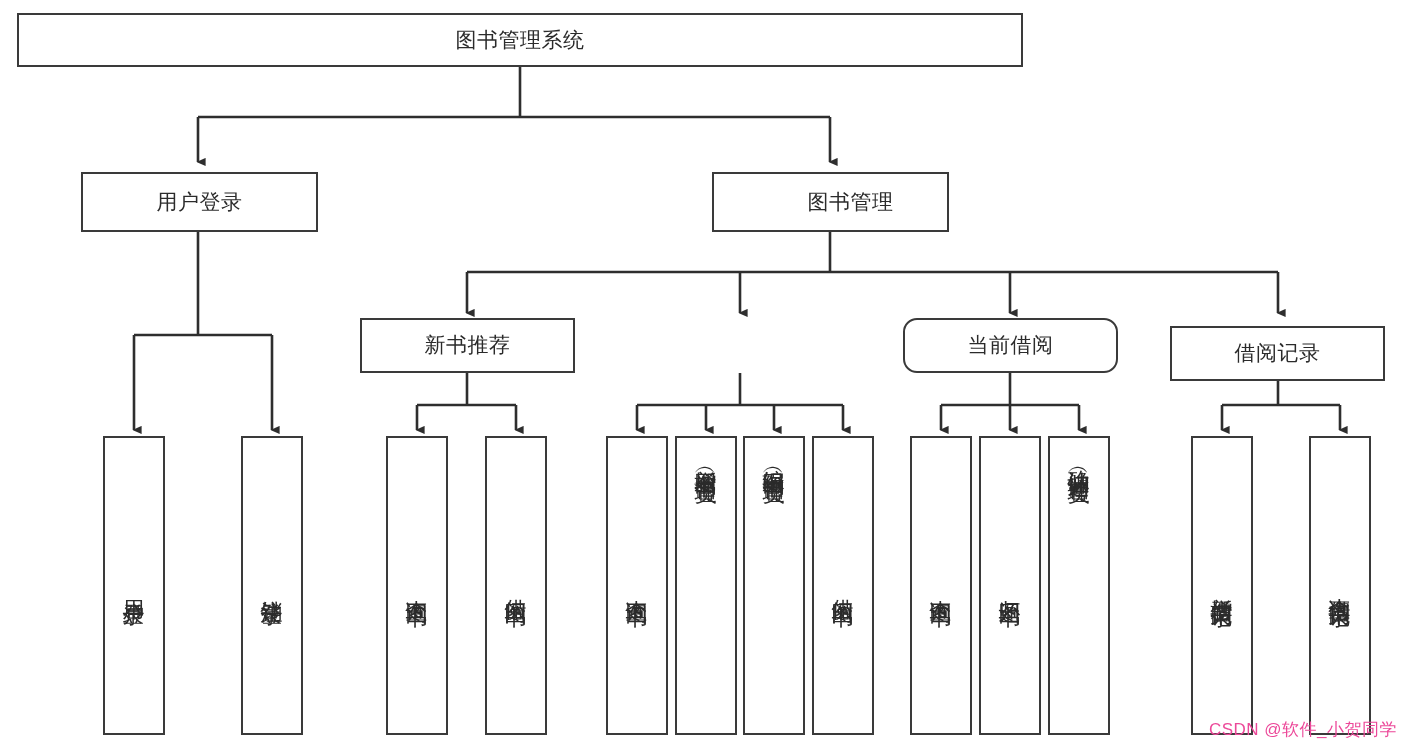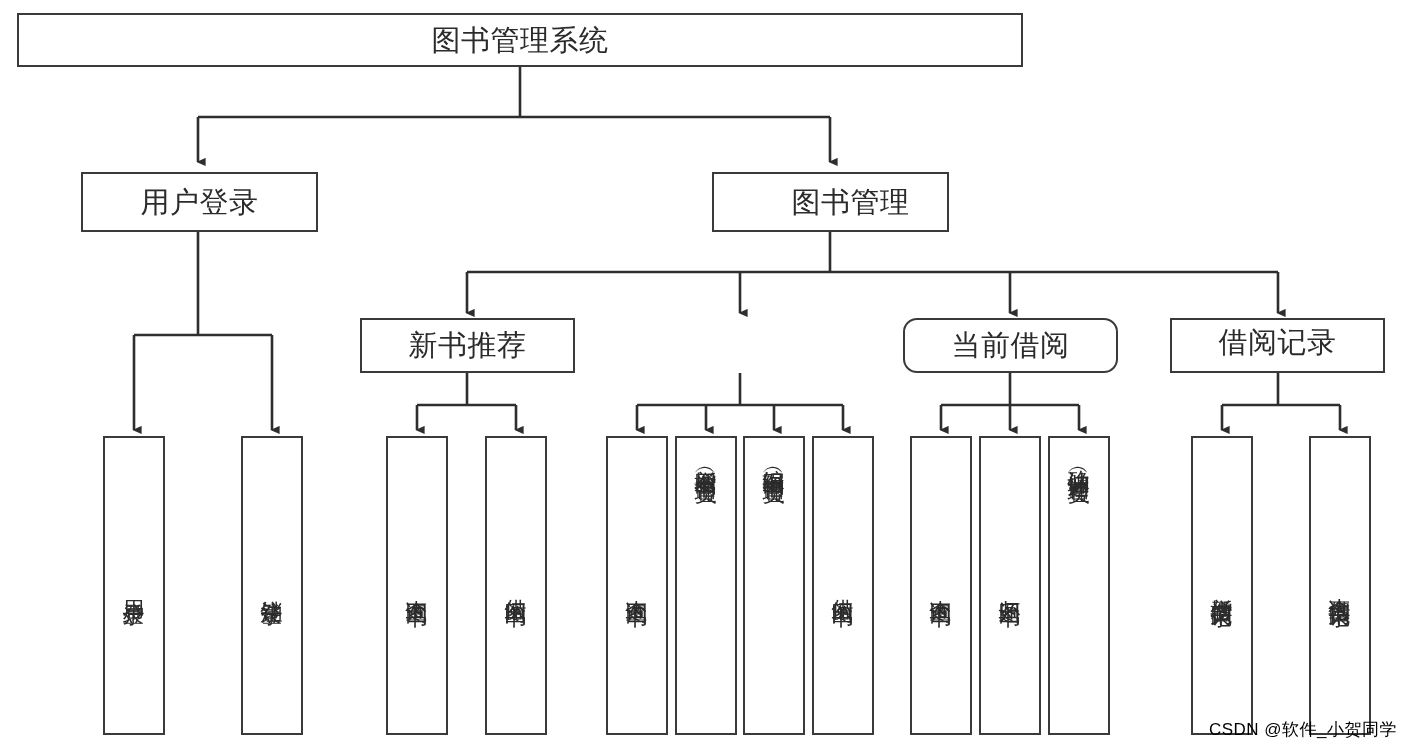--- a/index.html
+++ b/index.html
@@ -30,21 +30,21 @@
     box-sizing: border-box;
     background: #ffffff;
     border: 2px solid #3a3a3a;
     display: flex;
     align-items: center;
     justify-content: center;
     color: #2b2b2b;
     z-index: 2;
   }
   .node .label {
-    font-size: 29px;
+    font-size: 21px;
     line-height: 1.18;
     letter-spacing: 0.5px;
     white-space: nowrap;
     color: #2b2b2b;
   }
   .node.vertical .label {
     writing-mode: vertical-rl;
     text-orientation: upright;
     font-size: 22px;
     line-height: 1.05;
@@ -57,21 +57,21 @@
   }
   .node.vertical.centered {
     align-items: center;
     padding-top: 0;
   }
   #watermark {
     position: absolute;
     right: 8px;
     bottom: 6px;
     font-size: 17px;
-    color: #000000;
+    color: #ec4899;
     letter-spacing: 0.5px;
     z-index: 5;
     white-space: nowrap;
   }
 </style>
 </head>
 <body>
 
 <div id="diagram-root">
 
@@ -137,21 +137,21 @@
   <div class="node" style="left:712px; top:172px; width:237px; height:60px;padding-left:40px;">
     <span class="label">图书管理</span>
   </div>
 
   <div class="node" style="left:360px; top:318px; width:215px; height:55px;text-align:right;">
     <span class="label">新书推荐</span>
   </div>
   <div class="node" style="left:903px; top:318px; width:215px; height:55px;border-radius:14px;">
     <span class="label">当前借阅</span>
   </div>
-  <div class="node" style="left:1170px; top:318px; width:215px; height:55px;font-family:Liberation Mono, monospace;">
+  <div class="node" style="left:1170px; top:326px; width:215px; height:55px;">
     <span class="label">借阅记录</span>
   </div>
 
   <div class="node vertical centered" style="left:103px; top:436px; width:62px; height:299px;">
     <span class="label">用户登录</span>
   </div>
   <div class="node vertical centered" style="left:241px; top:436px; width:62px; height:299px;">
     <span class="label">注销登录</span>
   </div>
 

